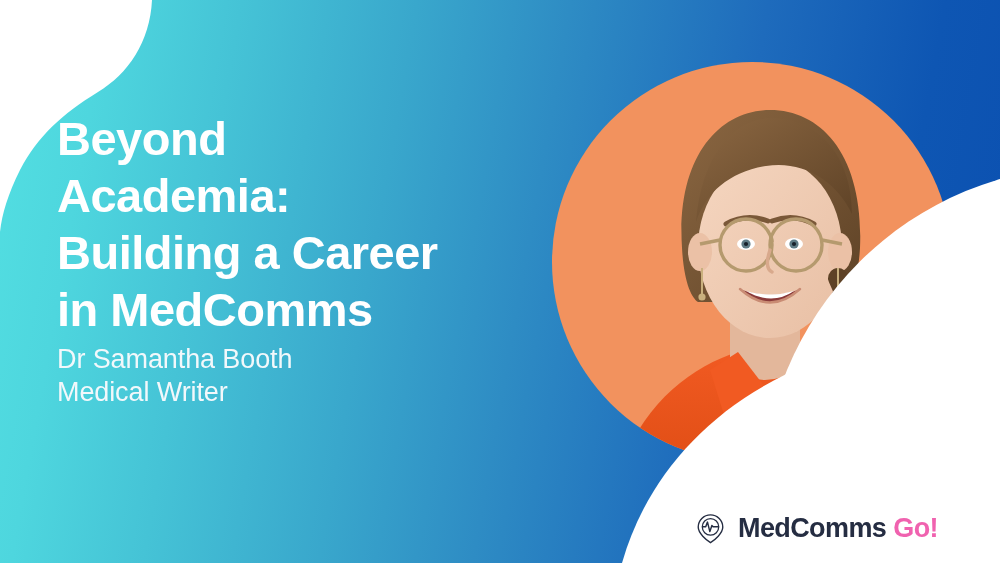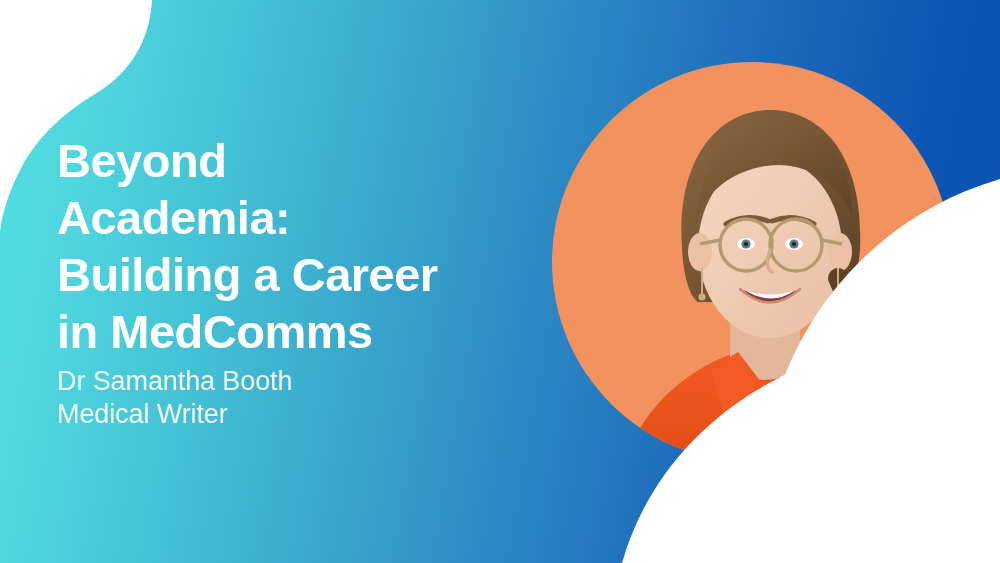--- a/index.html
+++ b/index.html
@@ -60,21 +60,21 @@
     left: 570px;
     top: 52px;
     width: 400px;
     height: 470px;
   }
 
   
   .text-block {
     position: absolute;
     left: 57px;
-    top: 132px;
+    top: 110px;
     width: 480px;
   }
   .slide-title {
     margin: 0;
     color: #ffffff;
     font-size: 47px;
     line-height: 57px;
     font-weight: bold;
     letter-spacing: -0.5px;
     white-space: pre-line;
@@ -215,14 +215,28 @@
 
   <div class="text-block">
     <h1 class="slide-title">Beyond
 Academia:
 Building a Career
 in MedComms</h1>
     <p class="slide-subtitle">Dr Samantha Booth
 Medical Writer</p>
   </div>
 
+  <div class="logo-lockup">
+    <span class="logo-mark">
+      <svg viewBox="0 0 36 36" width="33" height="33" aria-hidden="true">
+        <path d="M18 3.2 C 10.6 3.2, 4.6 9.1, 4.6 16.4 C 4.6 23.2, 13.4 30.6, 18 33.4
+                 C 22.6 30.6, 31.4 23.2, 31.4 16.4 C 31.4 9.1, 25.4 3.2, 18 3.2 Z" fill="none" stroke="#252D42" stroke-width="1.5"></path>
+        <circle cx="18" cy="16.2" r="9" fill="none" stroke="#252D42" stroke-width="1.4"></circle>
+        <path d="M9.6 16.2 h3.2 l1.9 -5.2 l2.6 10.4 l2.2 -6.6 l1.5 1.4 h5.4" fill="none" stroke="#252D42" stroke-width="1.6" stroke-linecap="round" stroke-linejoin="round"></path>
+      </svg>
+    </span>
+    <span class="logo-text">
+      <span class="logo-word-primary">MedComms</span>
+      <span class="logo-word-accent">Go!</span>
+    </span>
+  </div>
 
 </div>
 
 </body></html>

